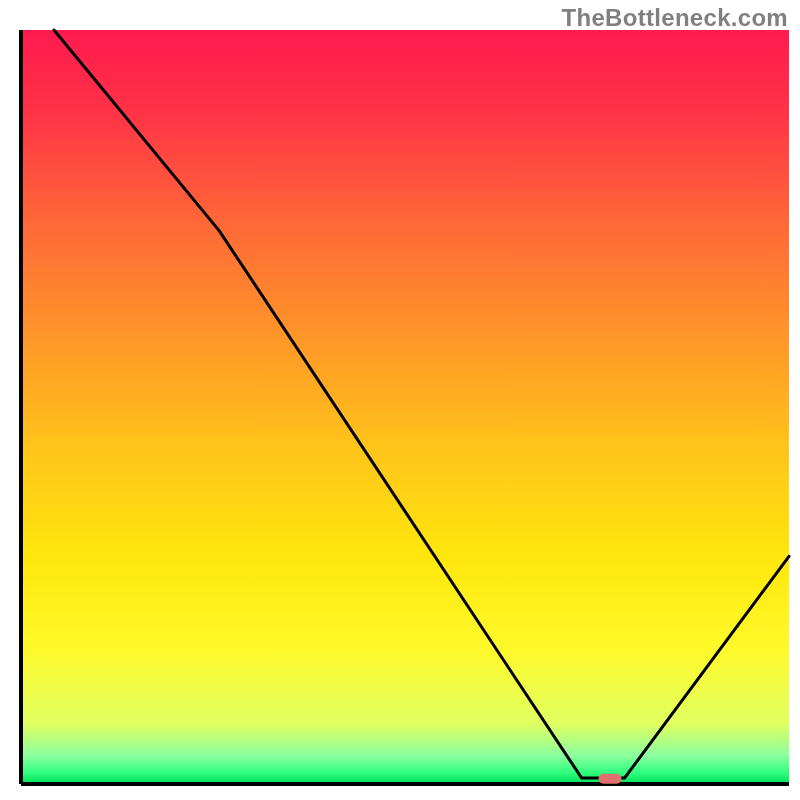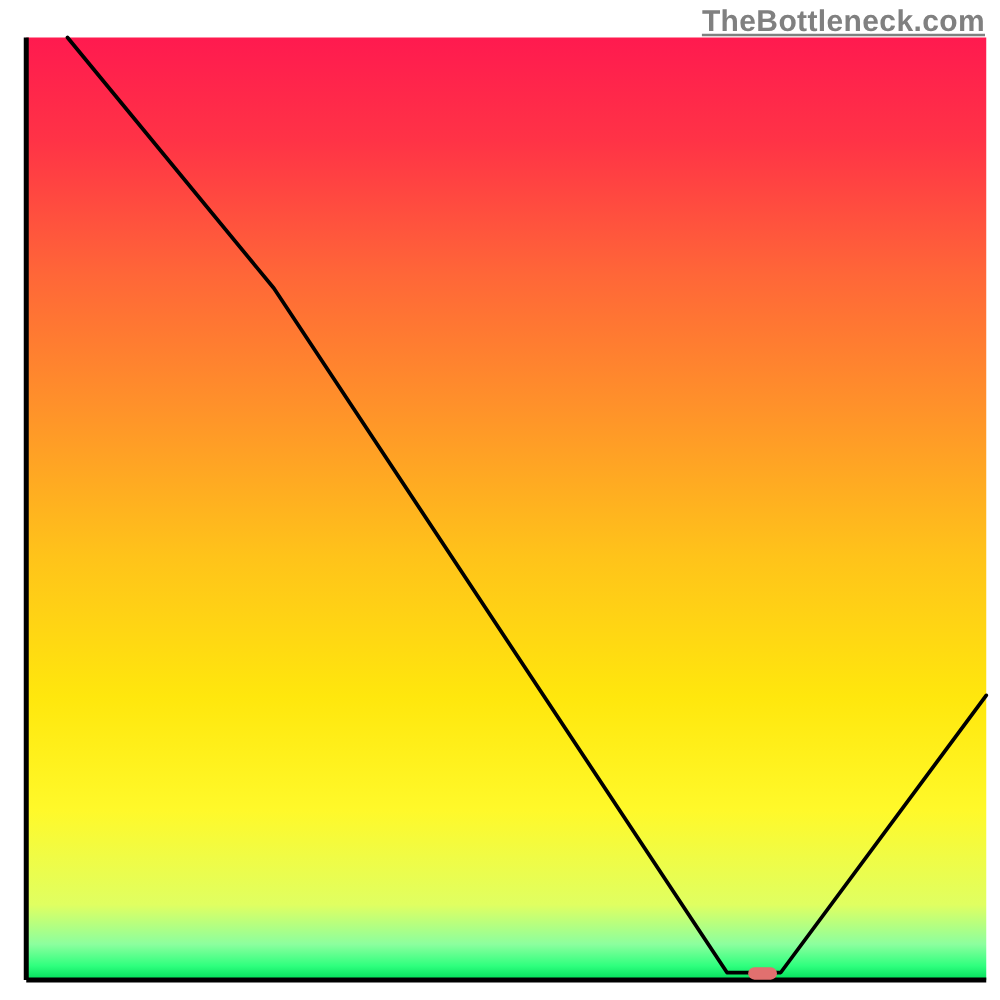--- a/index.html
+++ b/index.html
@@ -17,21 +17,20 @@
   }
   .watermark {
     position: absolute;
     top: 4px;
     right: 12px;
     font-size: 24px;
     font-weight: 600;
     color: #808080;
     letter-spacing: 0.3px;
     user-select: none;
-    text-decoration: underline;
   }
   svg.plot {
     position: absolute;
     left: 0;
     top: 0;
   }
 </style>
 </head>
 <body>
 

